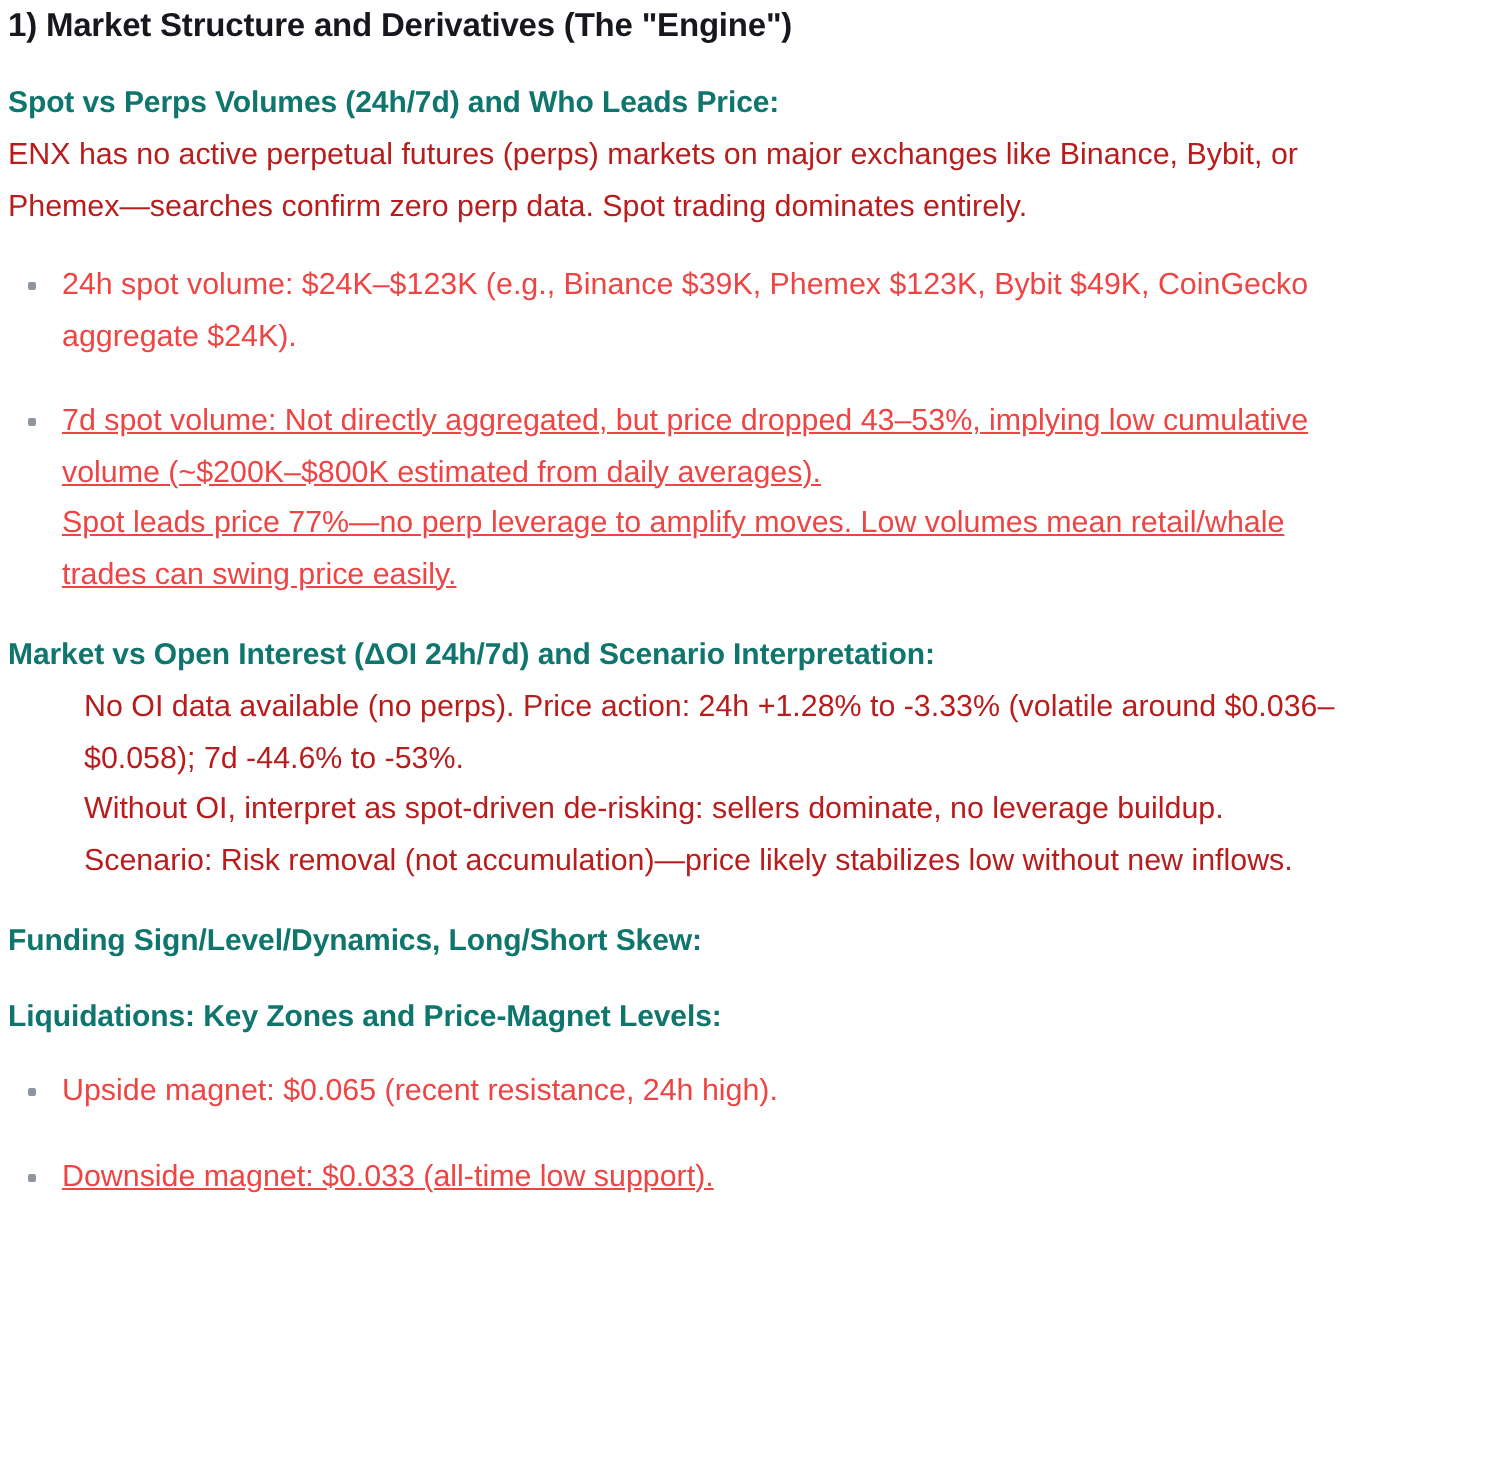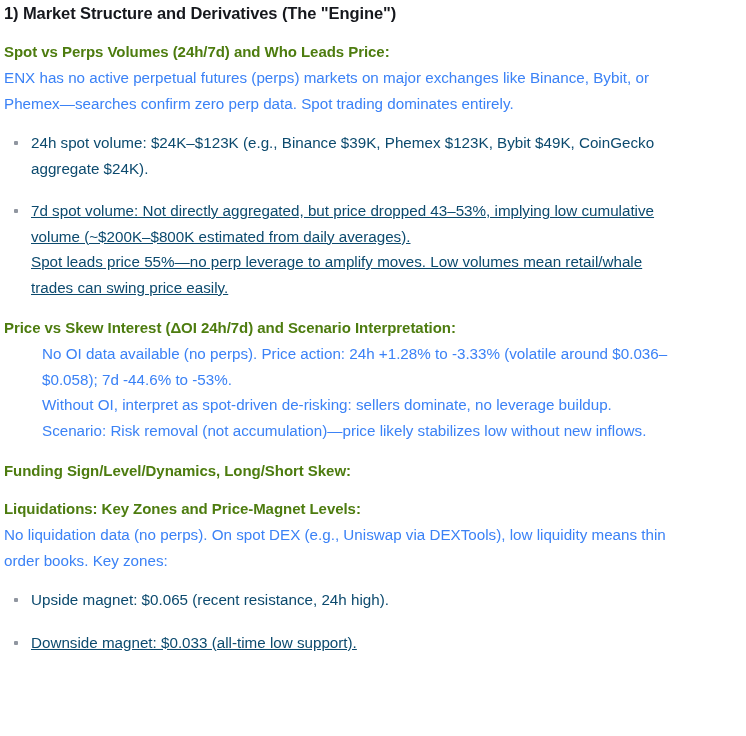--- a/index.html
+++ b/index.html
@@ -29,41 +29,41 @@
     color: #16181d;
   }
   .block {
     margin-top: 17px;
   }
   .sub-heading {
     font-size: 15px;
     line-height: 21px;
     font-weight: bold;
     margin: 0 0 3px 0;
-    color: #4d7c0f;
+    color: #0f766e;
     letter-spacing: -0.05px;
   }
   p.para {
     font-size: 15.2px;
     line-height: 25.5px;
     margin: 0;
-    color: #3b82f6;
+    color: #b91c1c;
     max-width: 740px;
   }
   ul.bullets {
     list-style: none;
     margin: 14px 0 0 0;
     padding: 0;
   }
   ul.bullets > li {
     position: relative;
     padding-left: 27px;
     font-size: 15.2px;
     line-height: 25.5px;
-    color: #0c4a6e;
+    color: #ef4444;
     margin-bottom: 17px;
   }
   ul.bullets > li:last-child {
     margin-bottom: 0;
     text-decoration: underline;
   }
   ul.bullets > li::before {
     content: "";
     position: absolute;
     left: 10px;
@@ -85,39 +85,38 @@
 
   <div class="block">
     <div class="sub-heading">Spot vs Perps Volumes (24h/7d) and Who Leads Price:</div>
     <p class="para">ENX has no active perpetual futures (perps) markets on major exchanges like Binance, Bybit, or Phemex—searches confirm zero perp data. Spot trading dominates entirely.</p>
     <ul class="bullets">
       <li>
         <span class="li-line">24h spot volume: $24K–$123K (e.g., Binance $39K, Phemex $123K, Bybit $49K, CoinGecko aggregate $24K).</span>
       </li>
       <li>
         <span class="li-line">7d spot volume: Not directly aggregated, but price dropped 43–53%, implying low cumulative volume (~$200K–$800K estimated from daily averages).</span>
-        <span class="li-line">Spot leads price 55%—no perp leverage to amplify moves. Low volumes mean retail/whale trades can swing price easily.</span>
+        <span class="li-line">Spot leads price 77%—no perp leverage to amplify moves. Low volumes mean retail/whale trades can swing price easily.</span>
       </li>
     </ul>
   </div>
 
   <div class="block">
-    <div class="sub-heading">Price vs Skew Interest (ΔOI 24h/7d) and Scenario Interpretation:</div>
+    <div class="sub-heading">Market vs Open Interest (ΔOI 24h/7d) and Scenario Interpretation:</div>
     <p class="para" style="white-space: pre-line; margin-left: 38px;">No OI data available (no perps). Price action: 24h +1.28% to -3.33% (volatile around $0.036–$0.058); 7d -44.6% to -53%.
 Without OI, interpret as spot-driven de-risking: sellers dominate, no leverage buildup.
 Scenario: Risk removal (not accumulation)—price likely stabilizes low without new inflows.</p>
   </div>
 
   <div class="block">
     <div class="sub-heading">Funding Sign/Level/Dynamics, Long/Short Skew:</div>
   </div>
 
   <div class="block">
     <div class="sub-heading">Liquidations: Key Zones and Price-Magnet Levels:</div>
-    <p class="para">No liquidation data (no perps). On spot DEX (e.g., Uniswap via DEXTools), low liquidity means thin order books. Key zones:</p>
     <ul class="bullets">
       <li>
         <span class="li-line">Upside magnet: $0.065 (recent resistance, 24h high).</span>
       </li>
       <li>
         <span class="li-line">Downside magnet: $0.033 (all-time low support).</span>
       </li>
     </ul>
   </div>
 </div>

